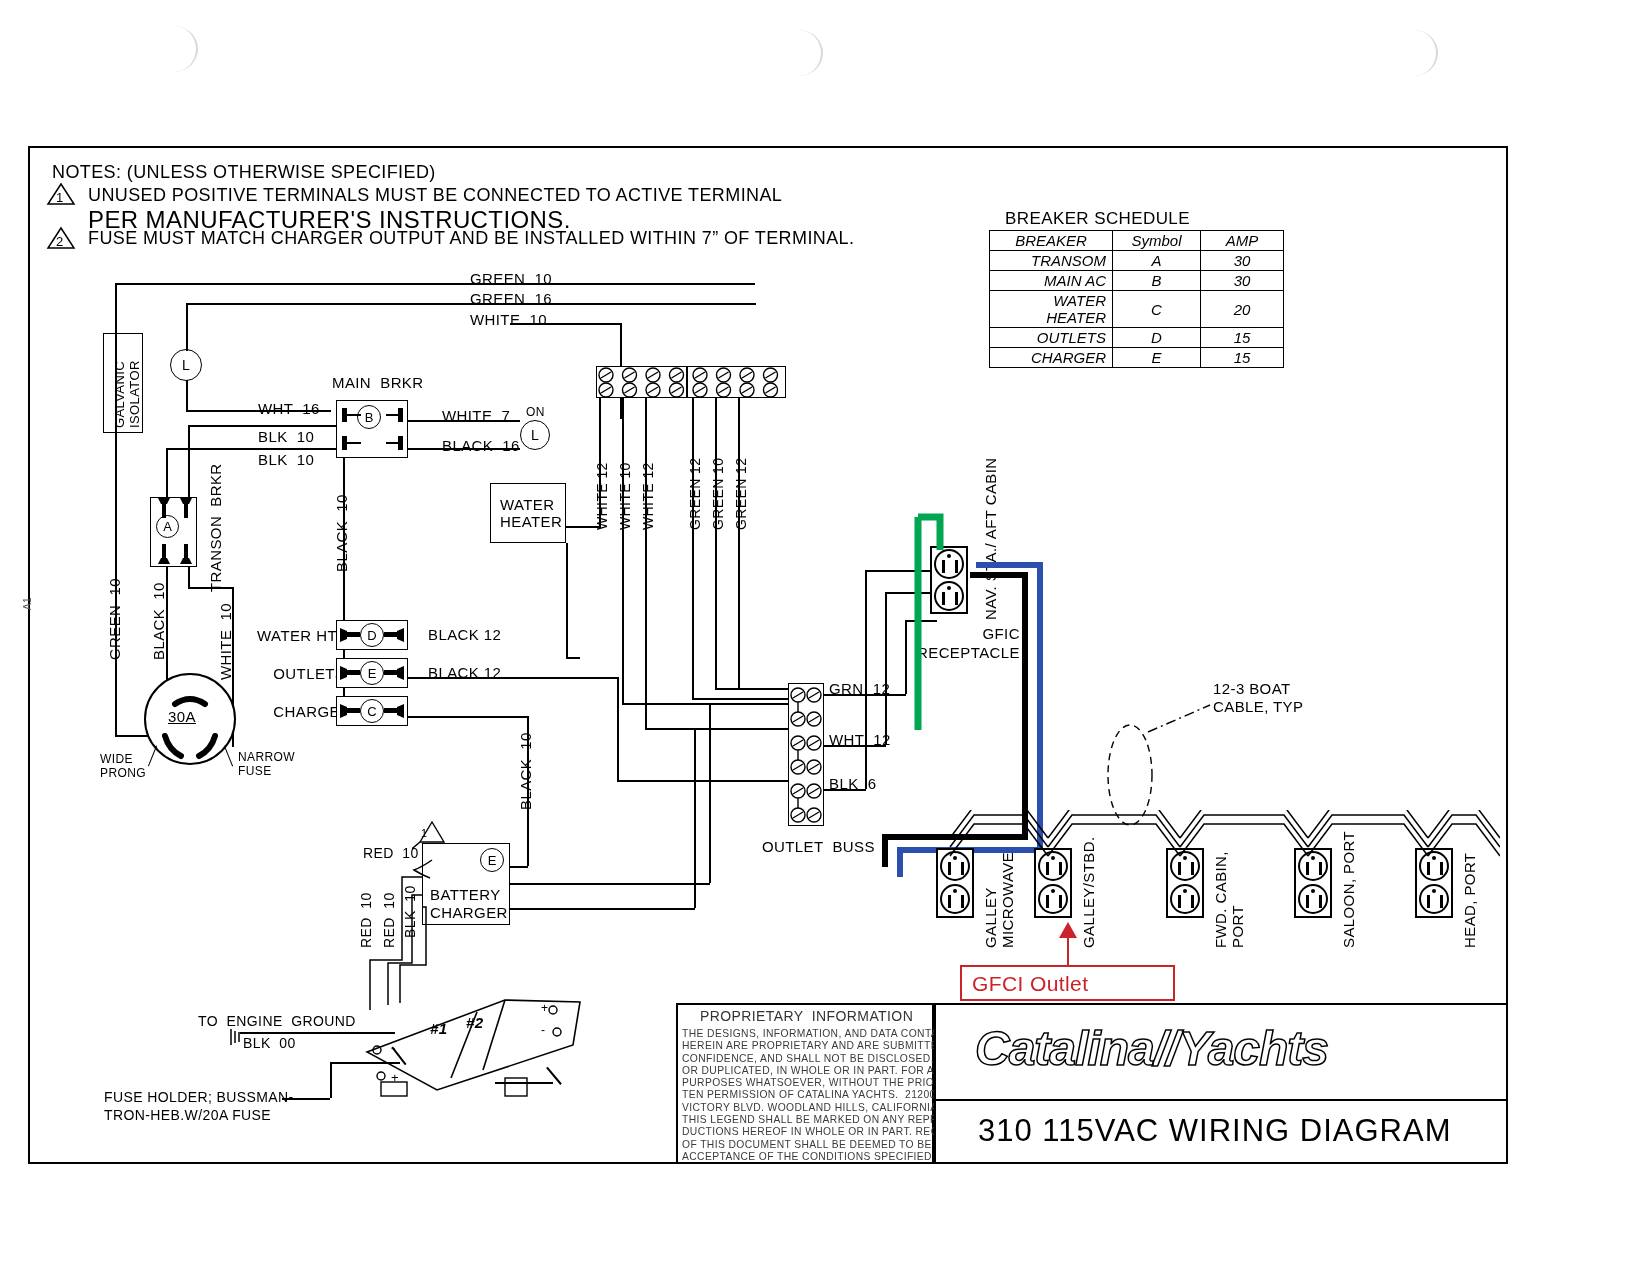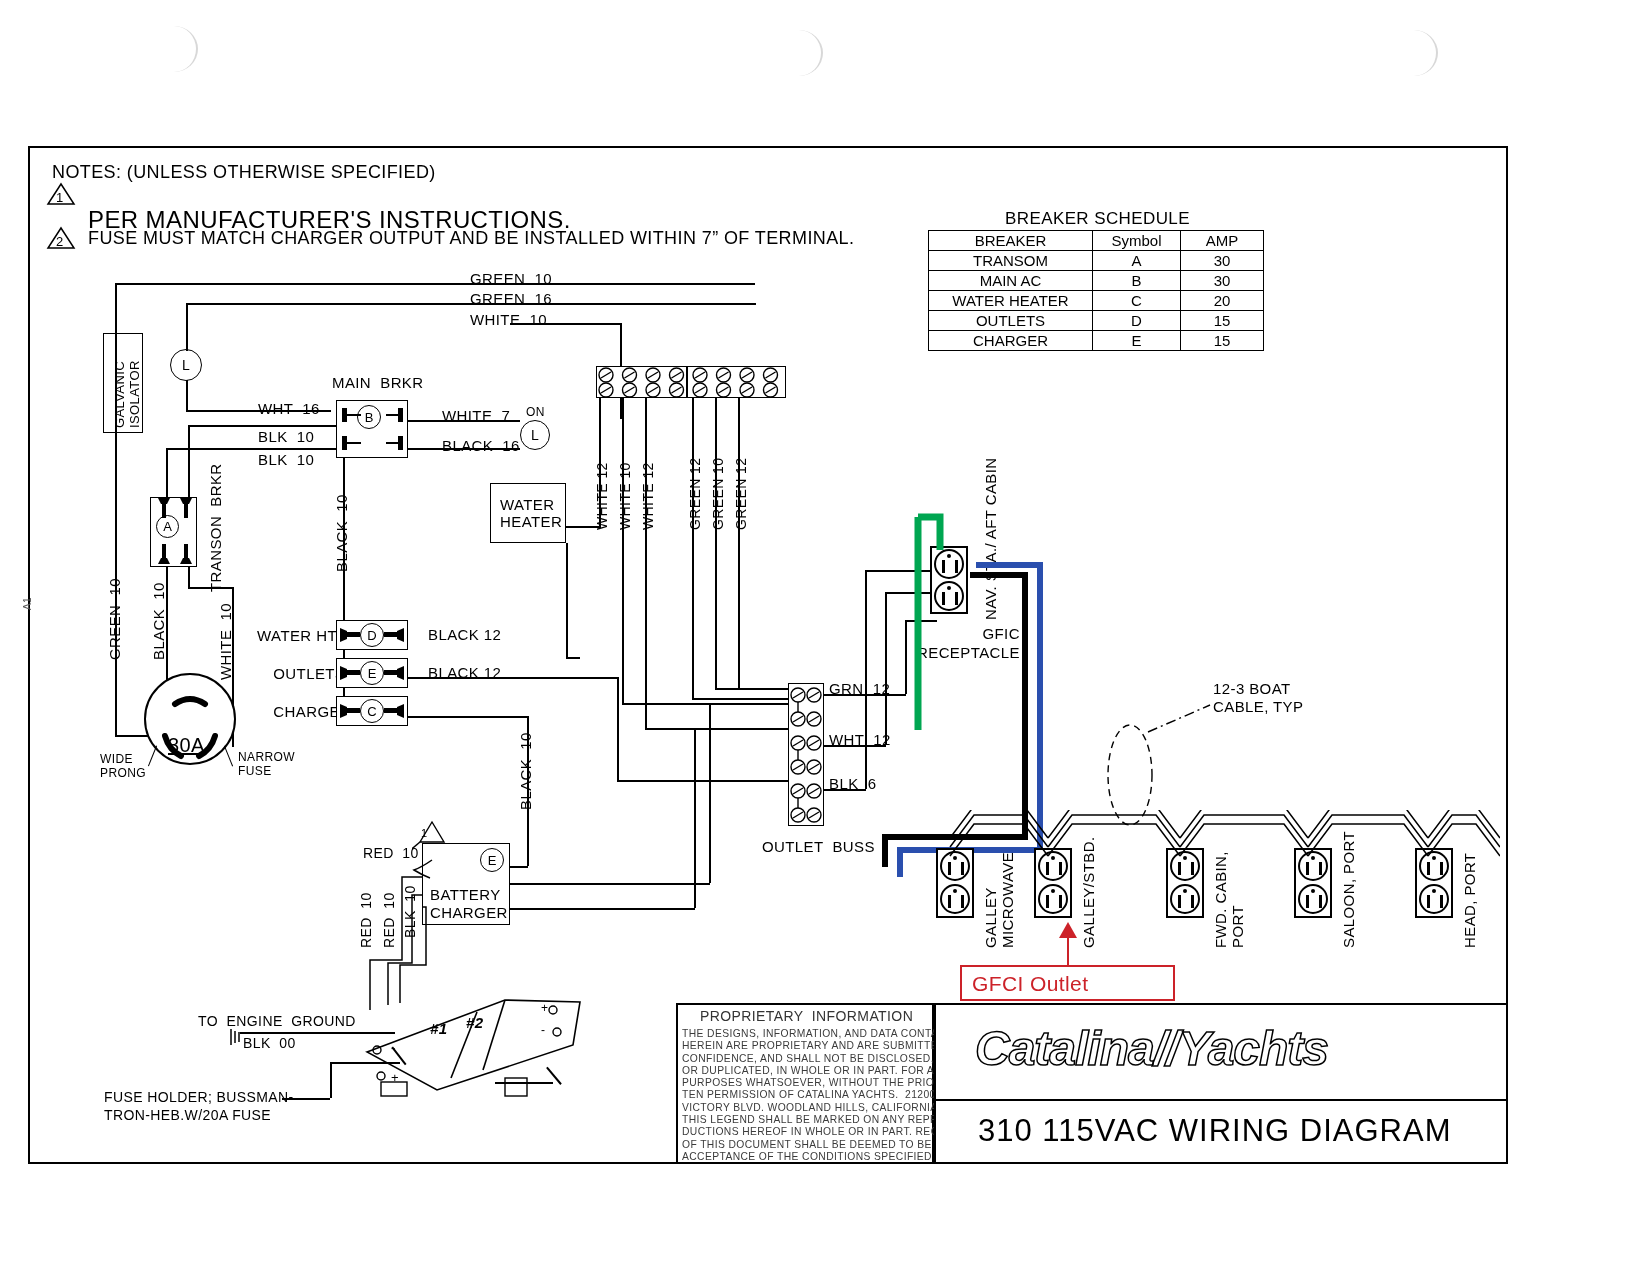--- a/index.html
+++ b/index.html
@@ -16,50 +16,51 @@
   .punch{position:absolute;width:46px;height:46px;border-right:2px solid #d8d8d8;border-radius:50%;}
   .outlet{position:absolute;border:2px solid #000;background:#fff;box-sizing:border-box;}
   .recep{position:absolute;border:2px solid #000;border-radius:50%;box-sizing:border-box;background:#fff;}
   .slotL,.slotR{position:absolute;background:#000;width:2.5px;}
   .dot{position:absolute;width:4px;height:4px;background:#000;border-radius:50%;}
   .bkrbox{position:absolute;border:1.6px solid #000;box-sizing:border-box;background:#fff;}
   .circ{position:absolute;border:1.6px solid #000;border-radius:50%;box-sizing:border-box;background:#fff;
         display:flex;align-items:center;justify-content:center;}
   table.bs{position:absolute;border-collapse:collapse;font-size:15px;background:#fff;}
   table.bs td,table.bs th{border:1.3px solid #000;padding:1px 6px;font-weight:normal;text-align:center;}
-  table.bs td.l{text-align:center;margin-top:41px;}
+  table.bs td.l{text-align:right;margin-top:41px;}
 </style>
 </head>
 <body>
 
 <div id="sheet">
 
   <div class="punch" style="left:150px;top:26px;"></div>
   <div class="punch" style="left:775px;top:30px;"></div>
   <div class="punch" style="left:1390px;top:30px;"></div>
 
   <div class="box" style="left:28px;top:146px;width:1480px;height:1018px;border-width:2.2px;"></div>
 
   <div class="txt rot" style="left:22px;top:610px;font-size:10px;color:#555;">A1</div>
 
   <div class="txt" style="left:52px;top:162px;font-size:18px;">NOTES: (UNLESS OTHERWISE SPECIFIED)</div>
+  <div class="txt" style="left:88px;top:185px;font-size:18px;">UNUSED POSITIVE TERMINALS MUST BE CONNECTED TO ACTIVE TERMINAL</div>
   <div class="txt" style="left:88px;top:206px;font-size:24px;">PER MANUFACTURER'S INSTRUCTIONS.</div>
   <div class="txt" style="left:88px;top:228px;font-size:18px;">FUSE MUST MATCH CHARGER OUTPUT AND BE INSTALLED WITHIN 7” OF TERMINAL.</div>
 
   <svg class="abs" style="left:46px;top:182px;" width="30" height="24">
     <polygon points="15,2 28,22 2,22" fill="none" stroke="#000" stroke-width="1.5"></polygon>
   </svg>
   <div class="txt" style="left:56px;top:190px;font-size:13px;">1</div>
   <svg class="abs" style="left:46px;top:226px;" width="30" height="24">
     <polygon points="15,2 28,22 2,22" fill="none" stroke="#000" stroke-width="1.5"></polygon>
   </svg>
   <div class="txt" style="left:56px;top:234px;font-size:13px;">2</div>
 
   <div class="txt" style="left:1005px;top:209px;font-size:17px;">BREAKER SCHEDULE</div>
-  <table class="bs" id="bs-table" style="left:928px;top:230px;width:336px;">
+  <table class="bs" id="bs-table" style="left:989px;top:230px;width:295px;font-style:italic;">
     <thead>
         <tr>
       <th class="l">BREAKER</th>
       <th style="width:75px;">Symbol</th>
       <th style="width:70px;">AMP</th>
     </tr>
       </thead>
     <tbody id="bs-body">
         <tr>
           <td class="l">TRANSOM</td>
@@ -171,21 +172,21 @@
   <div class="ln v" style="left:188px;top:567px;height:21px;"></div>
   <div class="ln h" style="left:188px;top:587px;width:45px;"></div>
   <div class="ln v" style="left:232px;top:587px;height:160px;"></div>
 
   <svg class="abs" style="left:143px;top:672px;" width="94" height="94">
     <circle cx="47" cy="47" r="45" fill="#fff" stroke="#000" stroke-width="2"></circle>
     <path d="M32 32 q15 -10 30 0" fill="none" stroke="#000" stroke-width="6" stroke-linecap="round"></path>
     <path d="M22 64 q4 14 16 20" fill="none" stroke="#000" stroke-width="6" stroke-linecap="round"></path>
     <path d="M72 64 q-4 14 -16 20" fill="none" stroke="#000" stroke-width="6" stroke-linecap="round"></path>
   </svg>
-  <div class="txt" style="left:168px;top:734px;font-size:20px;text-decoration:underline;">30A</div>
+  <div class="txt" style="left:168px;top:708px;font-size:15px;text-decoration:underline;">30A</div>
   <div class="txt" style="left:100px;top:752px;font-size:12px;line-height:14px;">WIDE
 PRONG</div>
   <div class="txt" style="left:238px;top:750px;font-size:12px;line-height:14px;">NARROW
 FUSE</div>
   <div class="ln" style="left:152px;top:745px;width:1.4px;height:22px;transform:rotate(22deg);"></div>
   <div class="ln" style="left:228px;top:745px;width:1.4px;height:22px;transform:rotate(-22deg);"></div>
 
   <div class="box" style="left:490px;top:483px;width:76px;height:60px;"></div>
   <div class="txt" style="left:500px;top:496px;font-size:15px;line-height:17px;">WATER
 HEATER</div>

